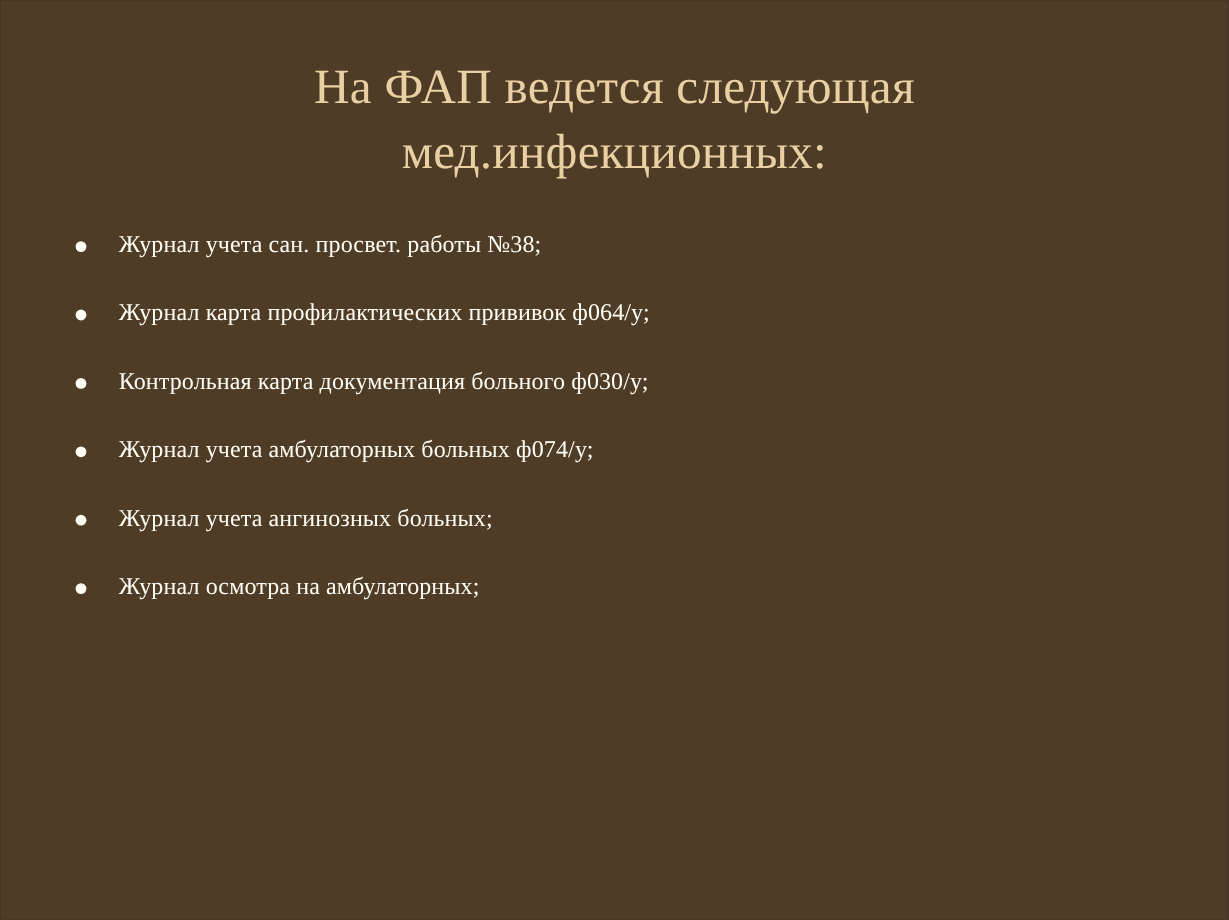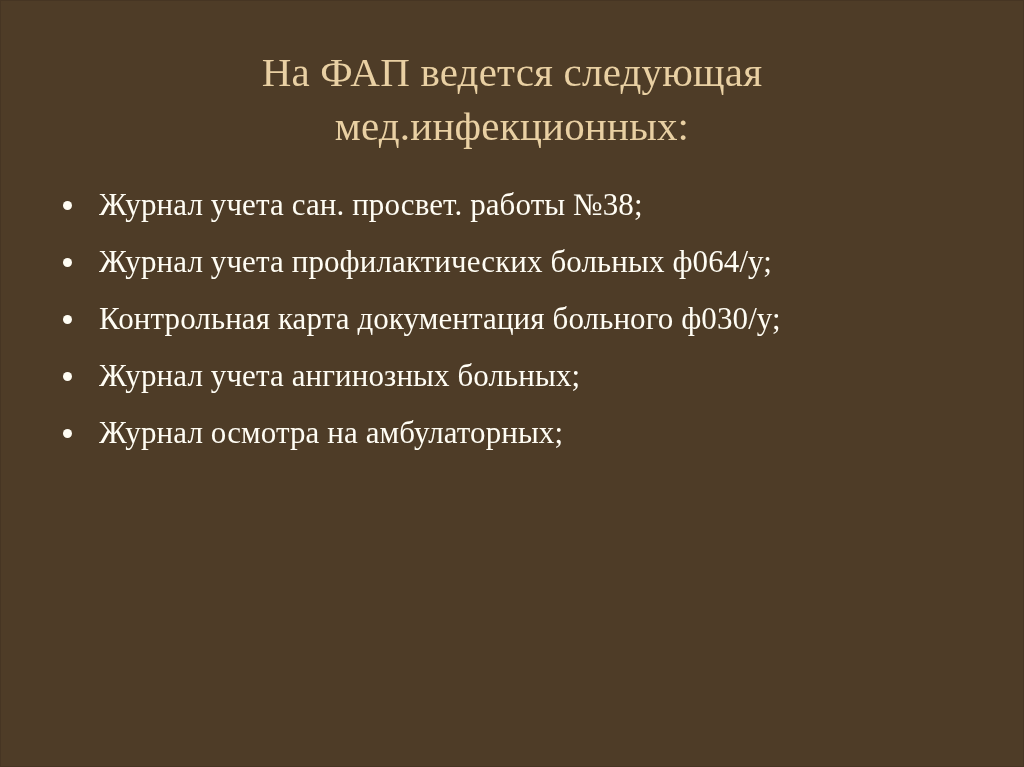--- a/index.html
+++ b/index.html
@@ -52,21 +52,21 @@
     width: 944px;
     list-style: none;
     margin: 0;
     padding: 0;
   }
   .bullet-item {
     position: relative;
     padding-left: 51px;
     margin: 0 0 14px 0;
     color: #fffdf4;
-    font-size: 31px;
+    font-size: 20px;
     line-height: 43px;
     letter-spacing: 0.1px;
   }
   .bullet-item:last-child {
     margin-bottom: 0;
   }
   .bullet-marker {
     position: absolute;
     left: 15px;
     top: 18px;
@@ -89,25 +89,29 @@
     <div class="title-line">мед.инфекционных:</div>
   </div>
 
   <ul id="bullet-list">
     <li class="bullet-item">
       <span class="bullet-marker"></span>
       <span class="bullet-text">Журнал учета сан. просвет. работы №38;</span>
     </li>
     <li class="bullet-item">
       <span class="bullet-marker"></span>
-      <span class="bullet-text">Журнал учета профилактических больных ф064/у;</span>
+      <span class="bullet-text">Журнал карта профилактических прививок ф064/у;</span>
     </li>
     <li class="bullet-item">
       <span class="bullet-marker"></span>
       <span class="bullet-text">Контрольная карта документация больного ф030/у;</span>
+    </li>
+    <li class="bullet-item">
+      <span class="bullet-marker"></span>
+      <span class="bullet-text">Журнал учета амбулаторных больных ф074/у;</span>
     </li>
     <li class="bullet-item">
       <span class="bullet-marker"></span>
       <span class="bullet-text">Журнал учета ангинозных больных;</span>
     </li>
     <li class="bullet-item">
       <span class="bullet-marker"></span>
       <span class="bullet-text">Журнал осмотра на амбулаторных;</span>
     </li>
   </ul>

